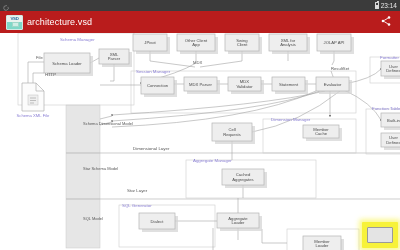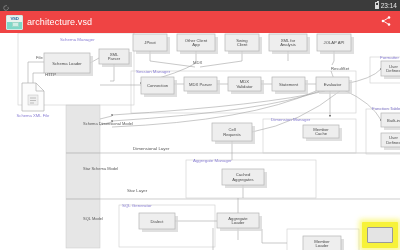--- a/index.html
+++ b/index.html
@@ -26,21 +26,21 @@
   }
   .battery-icon:after {
     content:""; position:absolute; top:-1.6px; left:1px;
     width:2px; height:1px; background:#d9d9d9;
   }
   .sync-icon { display:inline-block; width:6px; height:6px; opacity:.7; }
 
   
   #appbar {
     position:absolute; top:11px; left:0; width:400px; height:22px;
-    background:#ef4444;
+    background:#b91c1c;
     display:flex; align-items:center; padding:0 6px;
   }
   #appbar .app-icon {
     width:17px; height:15px; flex:none; margin-right:4px;
     border-radius:1px; background:#7fd8c8;
     border:0.8px solid #cfe9e3; position:relative; overflow:hidden;
   }
   #appbar .app-icon .vsd-top {
     position:absolute; top:0; left:0; right:0; height:6px;
     background:#e9f3ef;

